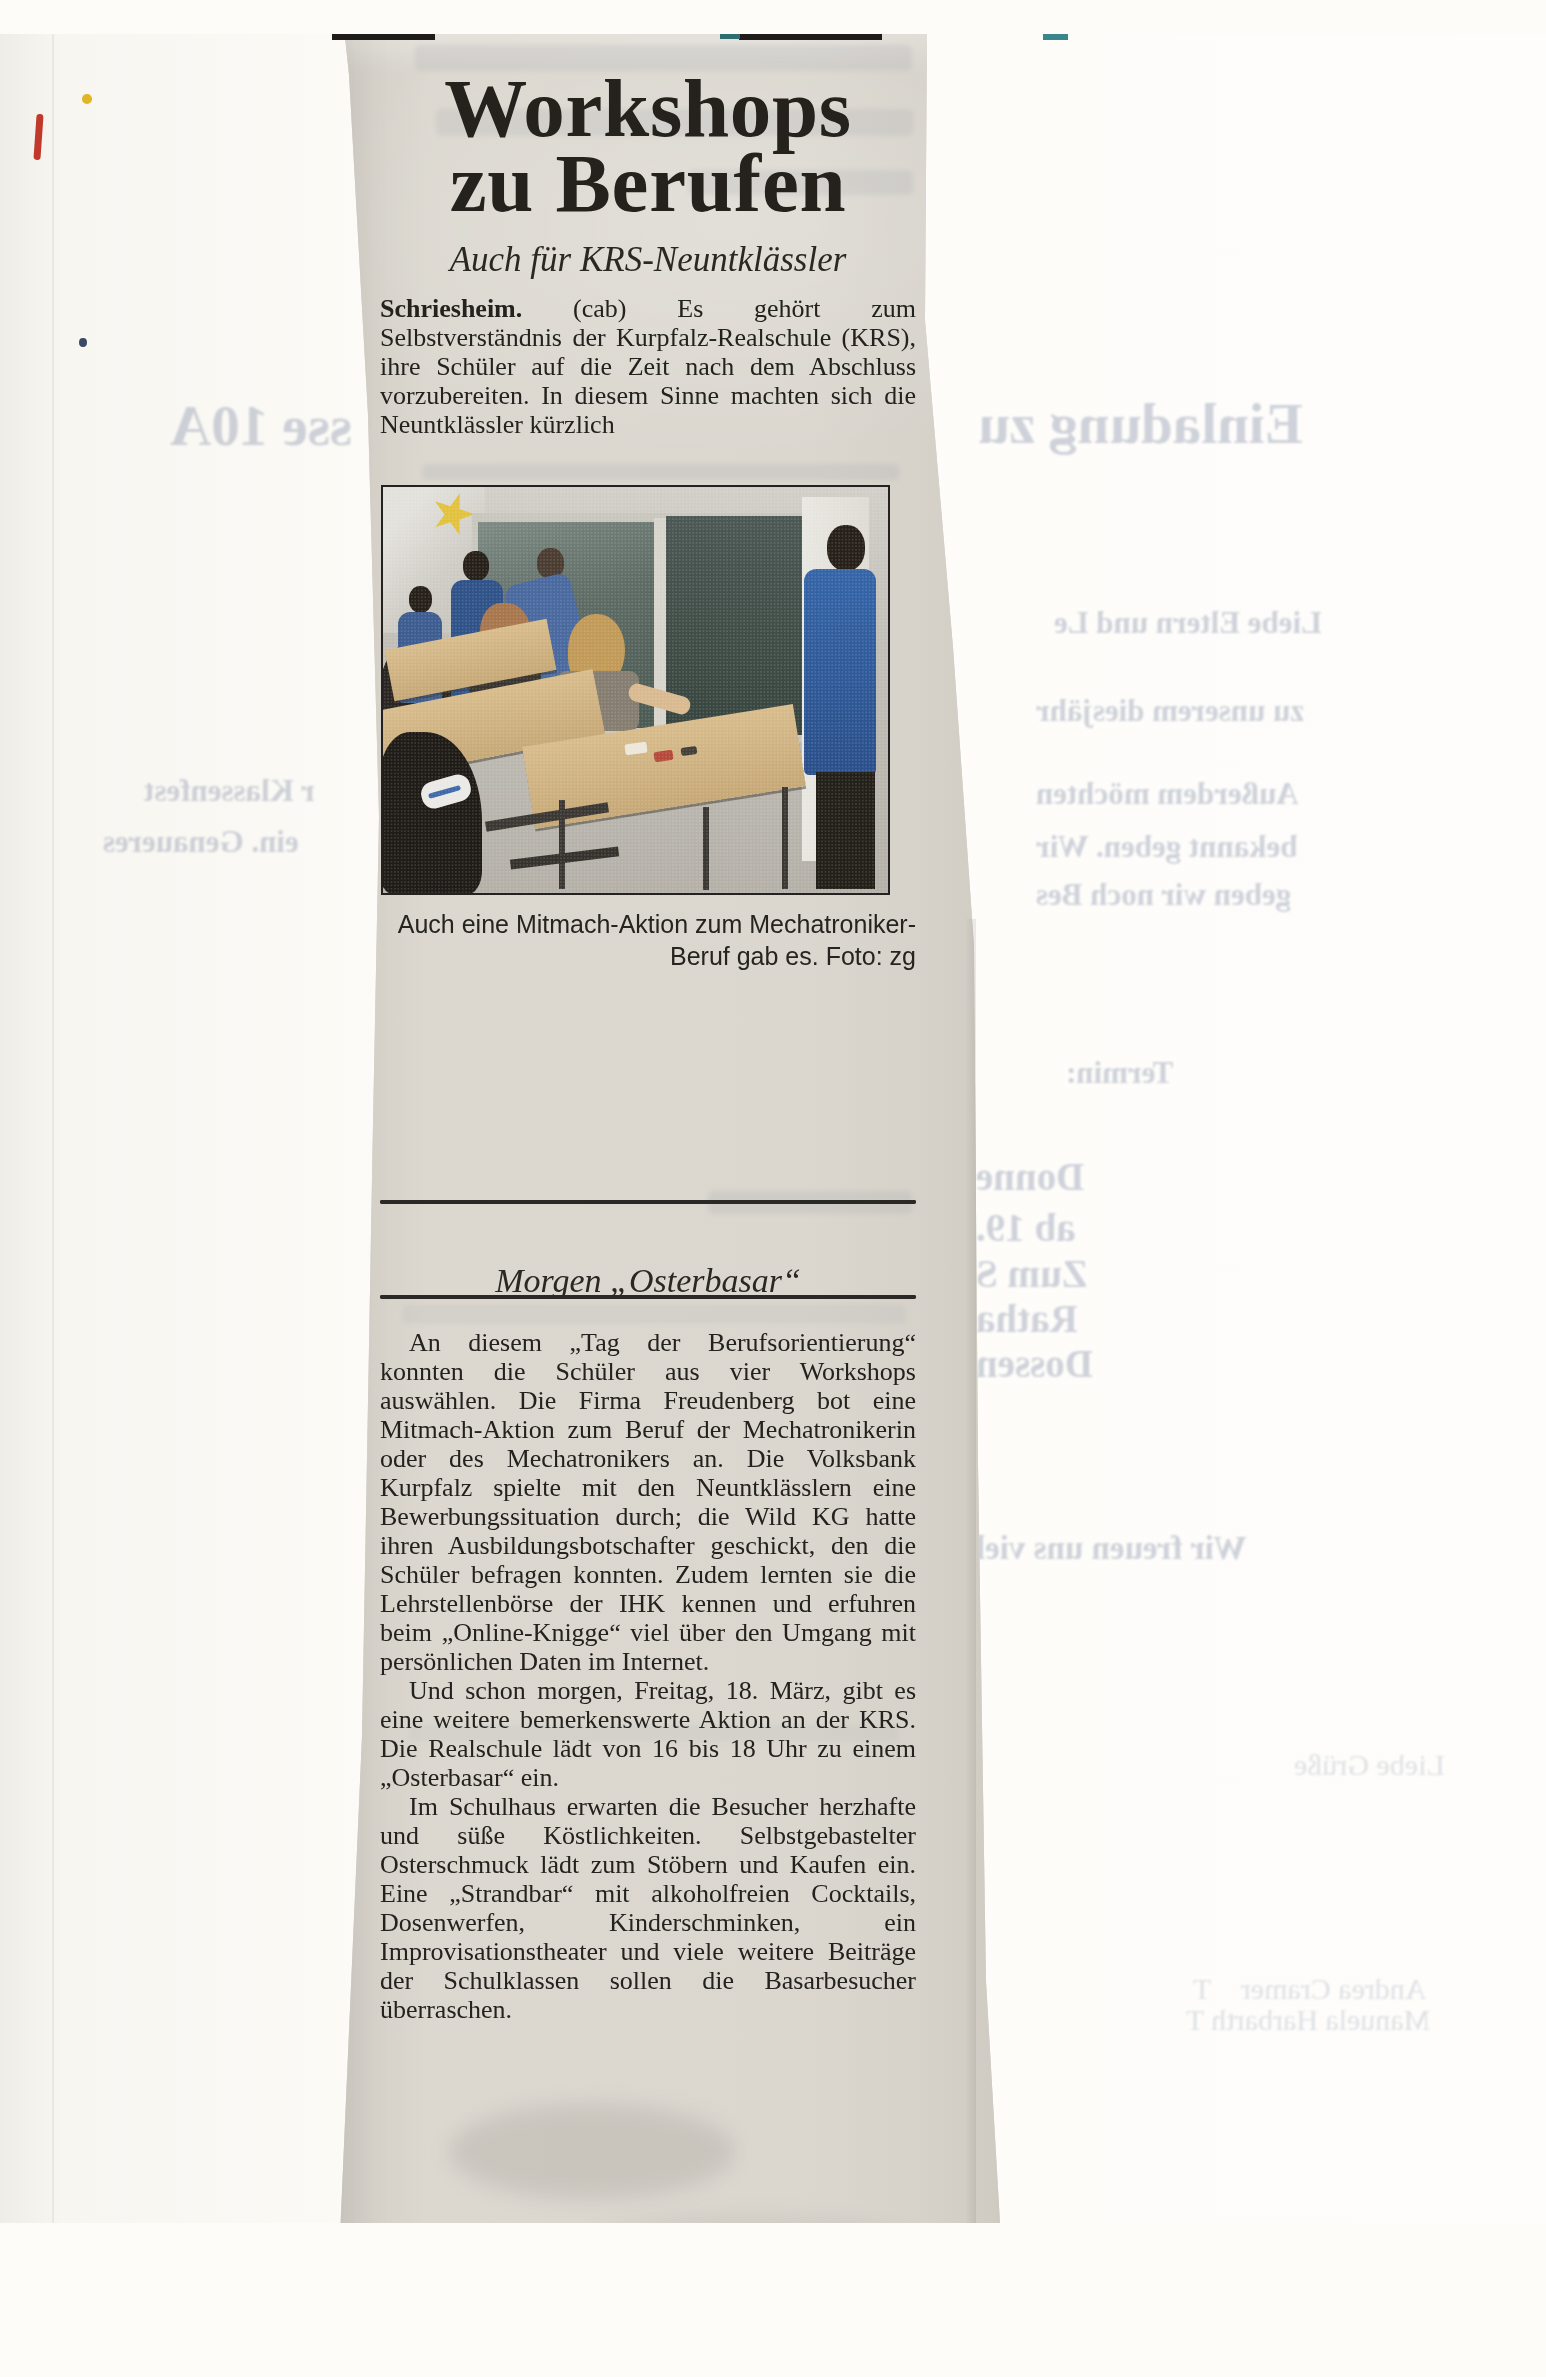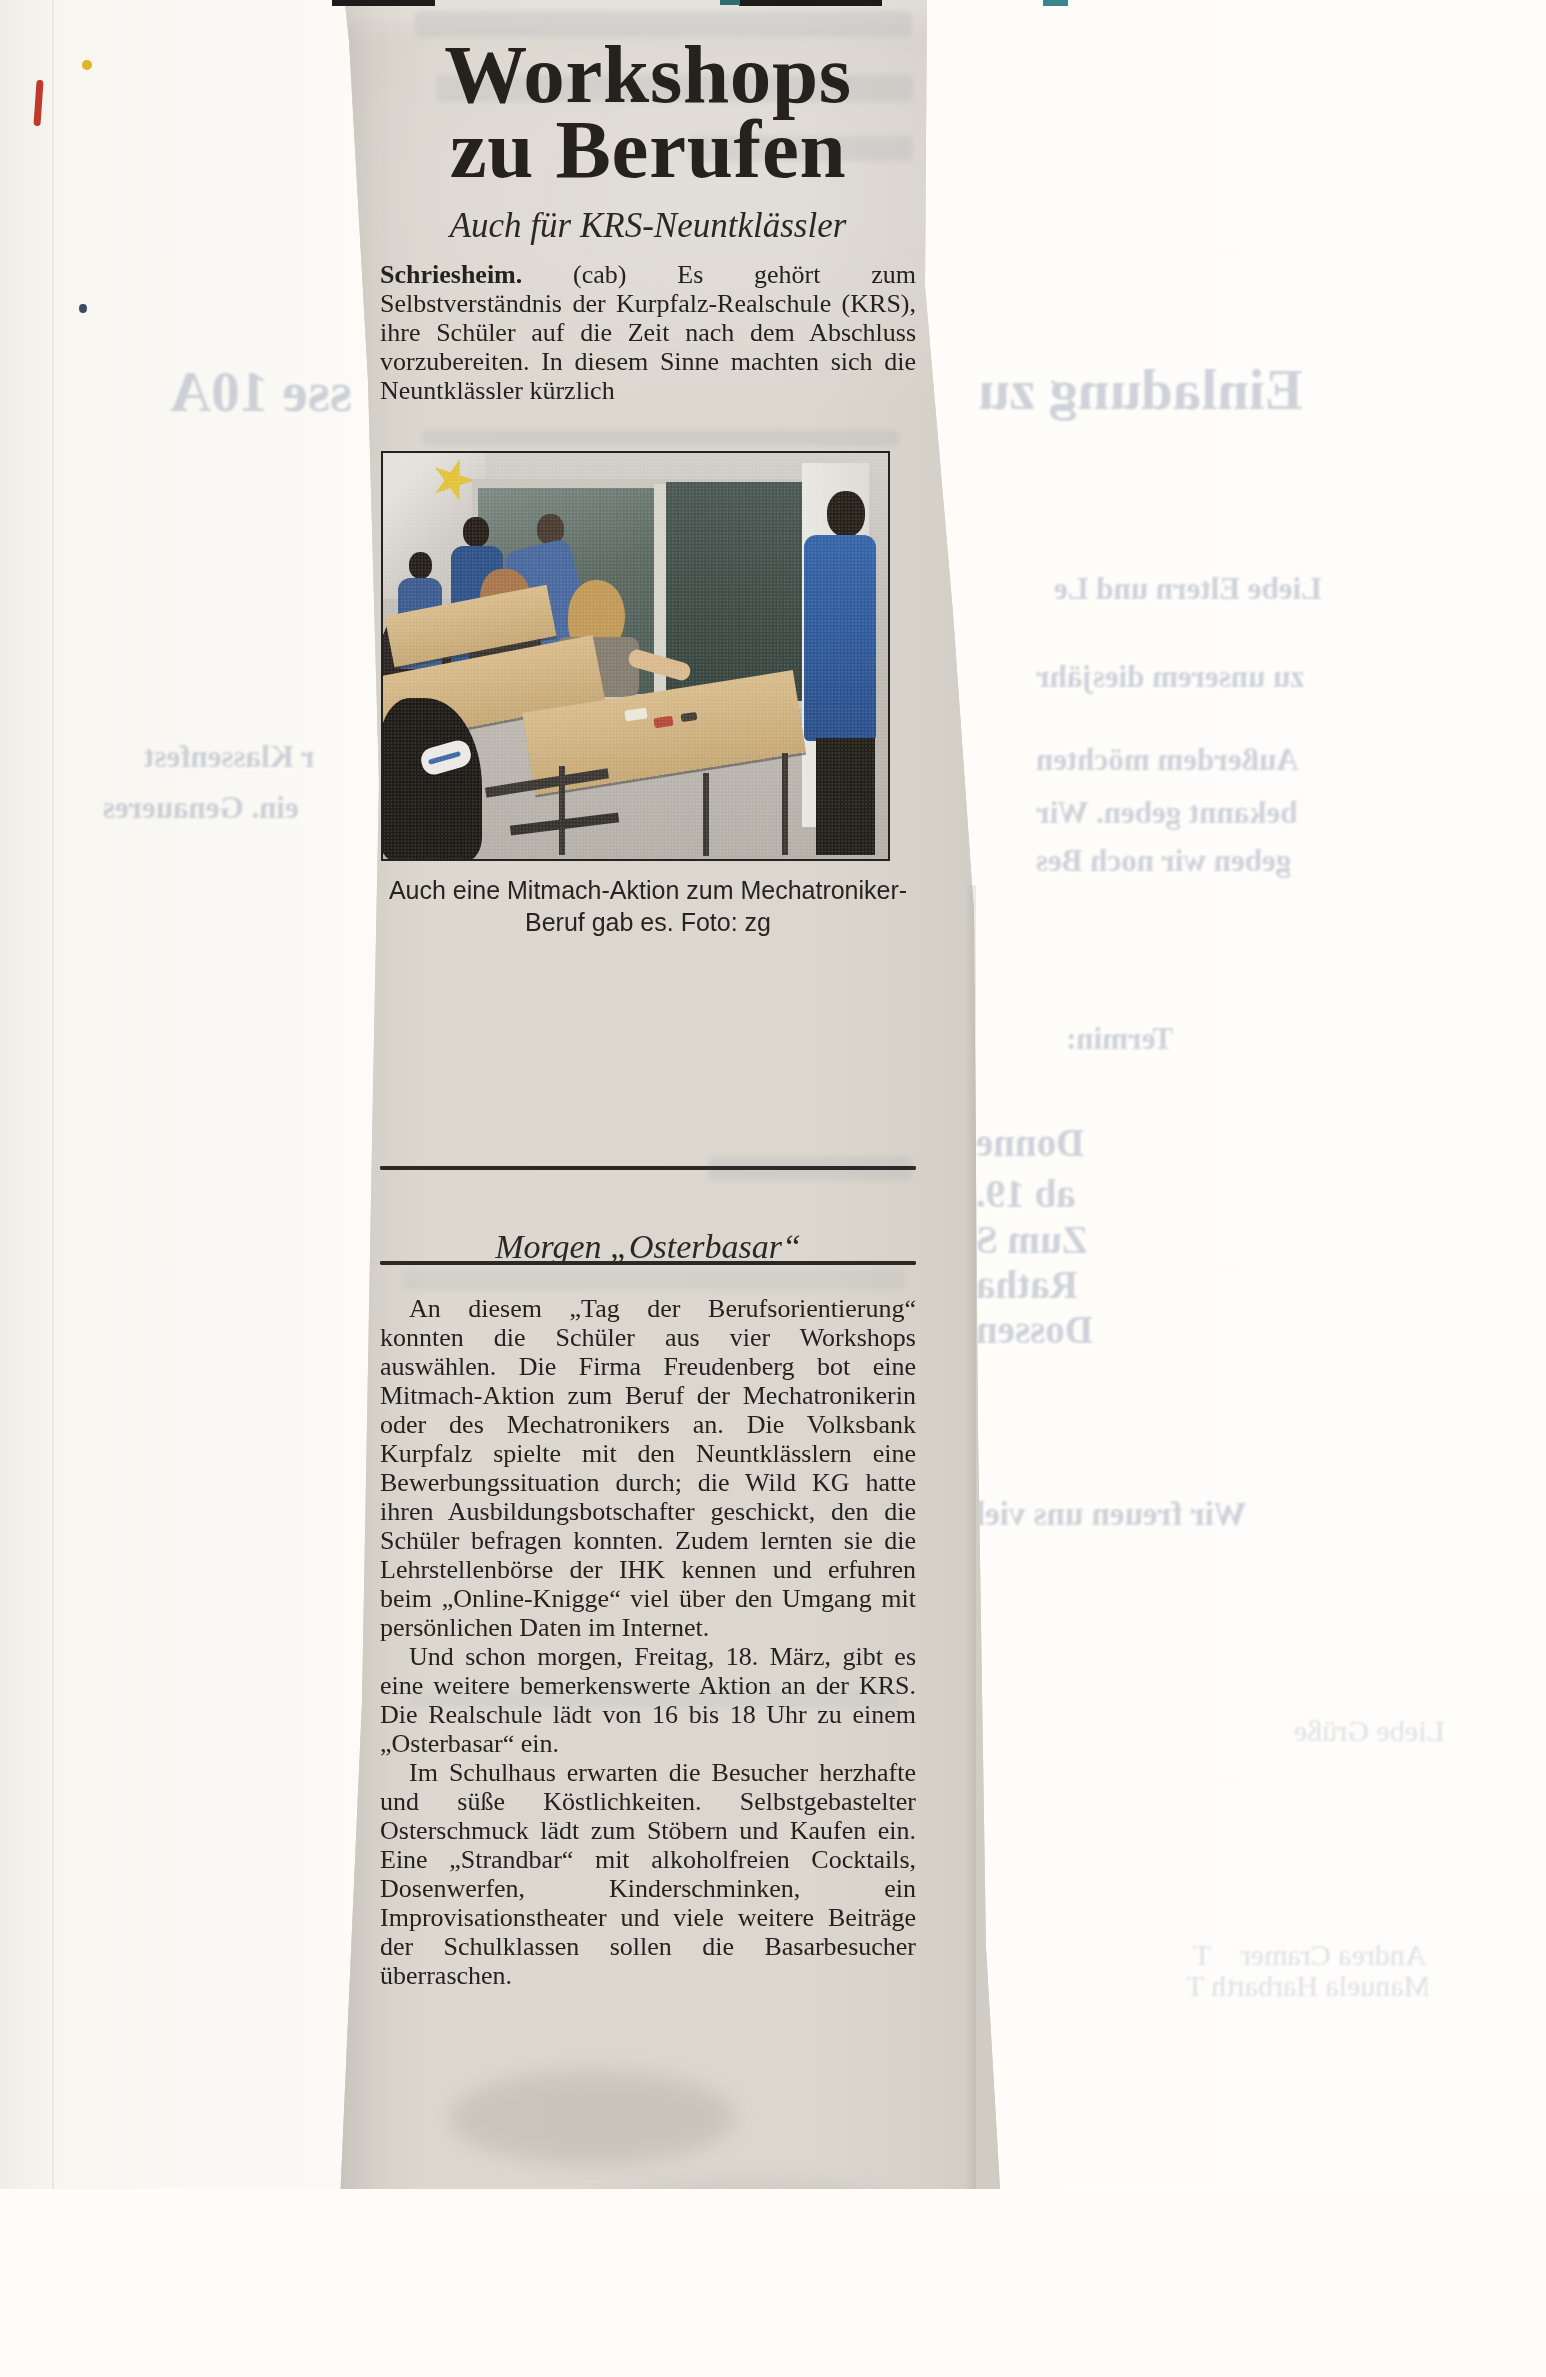--- a/index.html
+++ b/index.html
@@ -1,19 +1,19 @@
 <!DOCTYPE html>
 <html style="font-size:11px"><head>
 <meta charset="utf-8">
 <style>
   html,body{margin:0;padding:0;}
   body{width:1547px;height:2377px;overflow:hidden;background:#fdfcf8;}
   .page{position:relative;width:1547px;height:2189px;overflow:hidden;
         background:linear-gradient(90deg,#efede8 0%,#f8f6f1 4%,#fdfcf8 30%,#fefdfb 100%);
-        font-family:"Liberation Serif",serif;}
+        font-family:"Liberation Serif",serif;margin-top:34px;}
   .crease-left{position:absolute;left:52px;top:0;width:2px;height:100%;background:rgba(120,115,105,0.10);}
 
   
   .clipping{position:absolute;left:327px;top:0;width:728px;height:2377px;
     clip-path:polygon(17.7px 0,600px 0,598px 286px,626px 613px,647px 912px,651px 1430px,659px 1947px,674px 2206px,722px 2356px,725px 2377px,5.4px 2377px,17px 2111px,35px 1702px,46px 1089px,52px 783px,41px 381px,22px 41px);
     background:
       radial-gradient(613px 340px at 55% 8%, rgba(255,255,255,0.20), transparent 70%),
       linear-gradient(90deg,#c9c5bd 0px,#d6d2ca 48px,#dcd8d0 102px,#dbd7cf 477px,#d6d2ca 599px,#ccc8c0 708px,#c6c2ba 728px),
       #d7d3cb;
     box-shadow:inset 0 -82px 61px rgba(110,105,98,0.18), inset 0 20.4px 27px rgba(255,255,255,0.25);}
@@ -34,21 +34,21 @@
   .abs{position:absolute;}
   .col{left:380px;width:536px;color:#22201c;}
   .title{top:37px;text-align:center;font-weight:bold;font-size:83px;line-height:75px;
          letter-spacing:0.7px;color:#25221e;}
   .subtitle{top:206px;text-align:center;font-style:italic;font-size:35px;color:#2a2823;}
   .body-base{font-size:26px;line-height:29px;text-align:justify;color:#24221e;}
   .lead{font-weight:bold;}
   .indent{text-indent:29px;margin:0;}
   p{margin:0;}
   .caption{font-family:"Liberation Sans",sans-serif;font-size:25px;line-height:32px;
-           font-weight:500;text-align:center;color:#26241f;}
+           font-weight:500;text-align:right;color:#26241f;}
   .rule{height:4.1px;background:#2b2925;border-radius:1.4px;}
   .sect-head{text-align:center;font-style:italic;font-size:34px;color:#2a2823;}
 
   
   .photo{left:381px;top:451px;width:509px;height:410px;border:2.7px solid #232220;box-sizing:border-box;
          background:linear-gradient(#d2cfc9,#c2bfb8 35%,#b4b0a8);overflow:hidden;}
   .photo *{position:absolute;}
   .halftone{left:0;top:0;width:100%;height:100%;z-index:50;
       background-image:radial-gradient(rgba(255,255,255,0.13) 0.7px, transparent 1px);
       background-size:3.4px 3.4px;}

